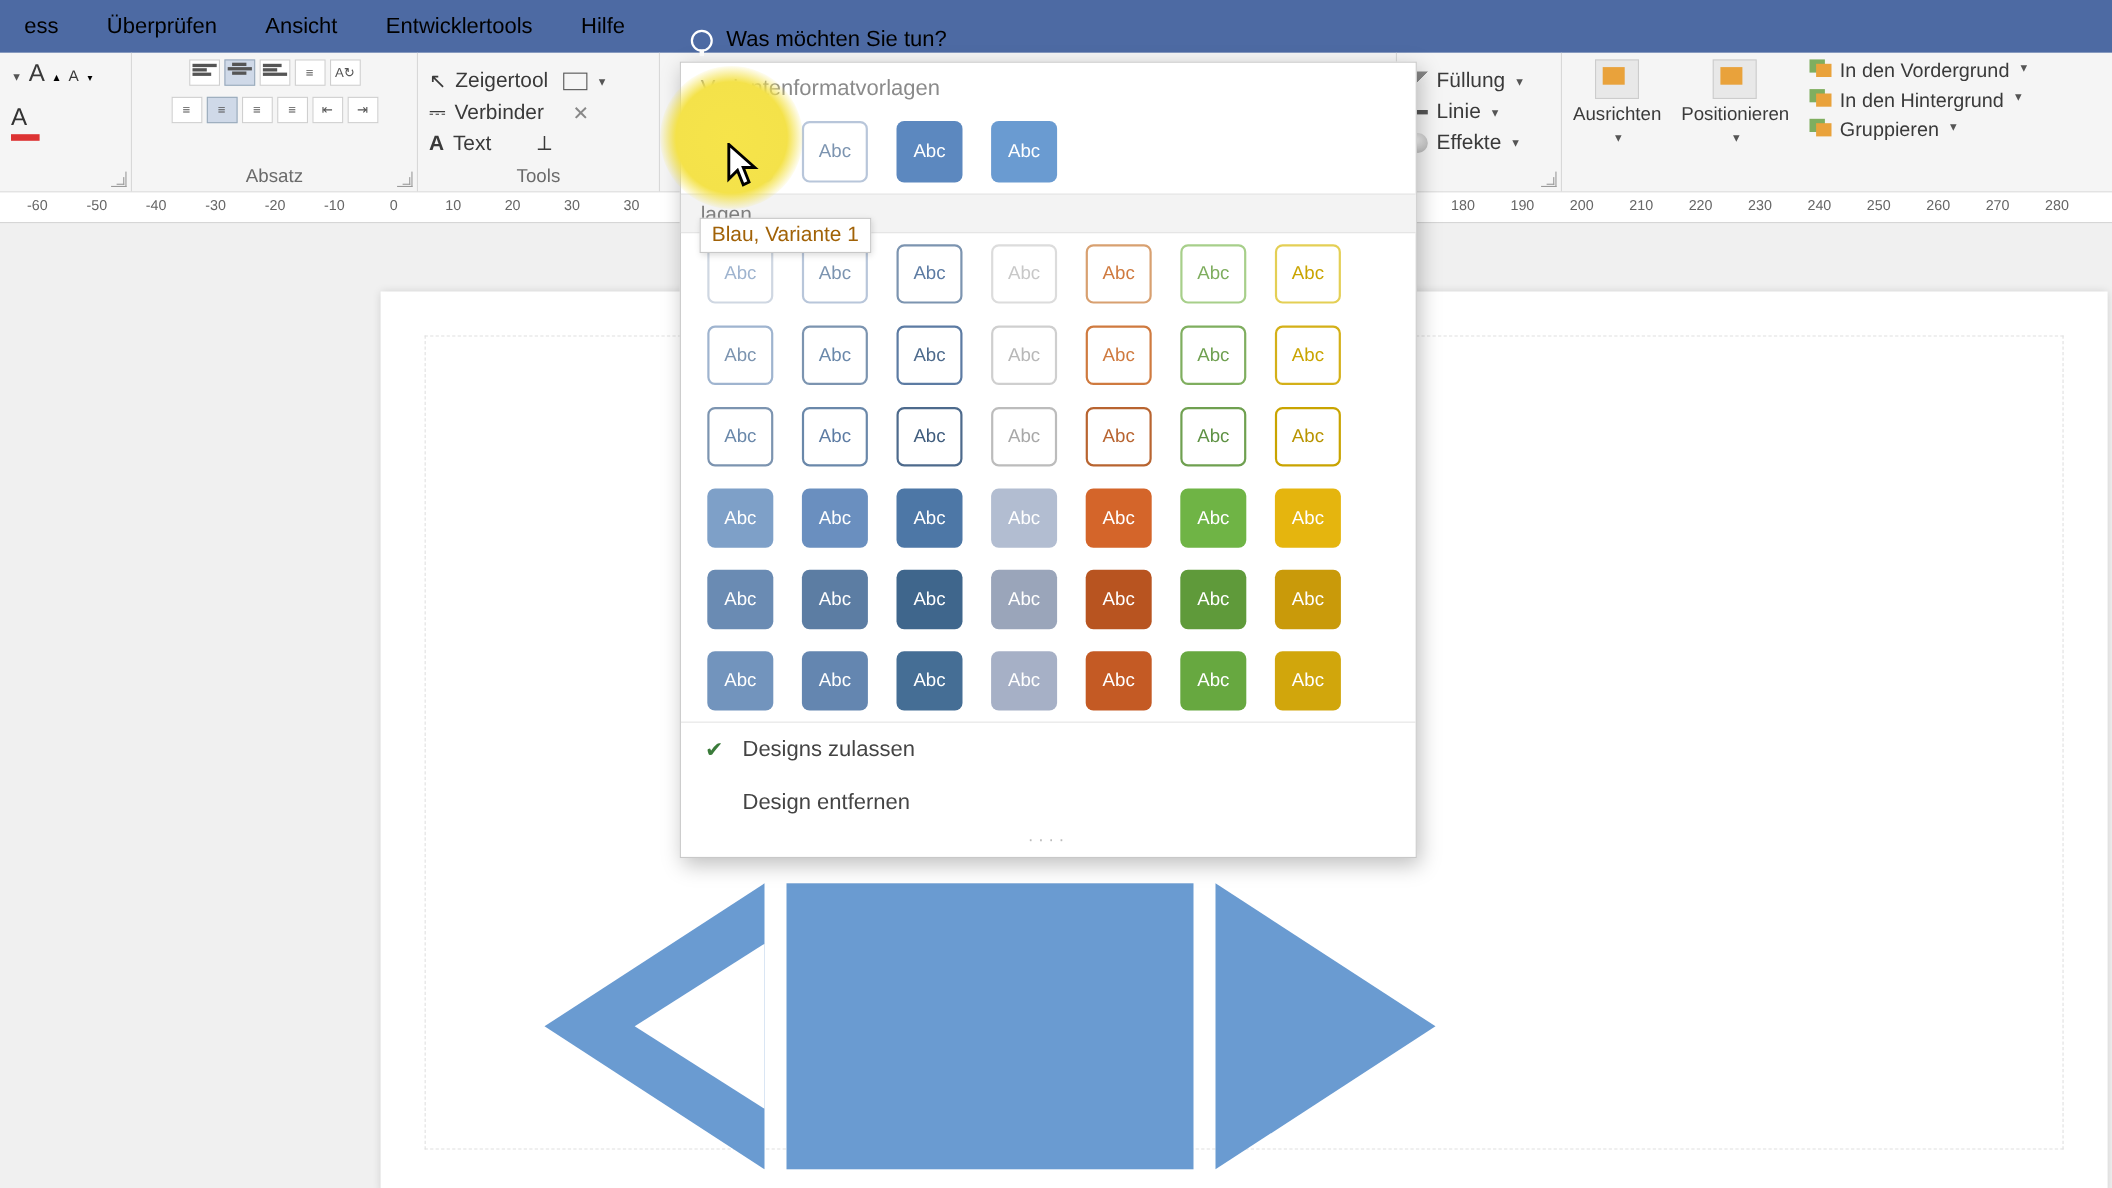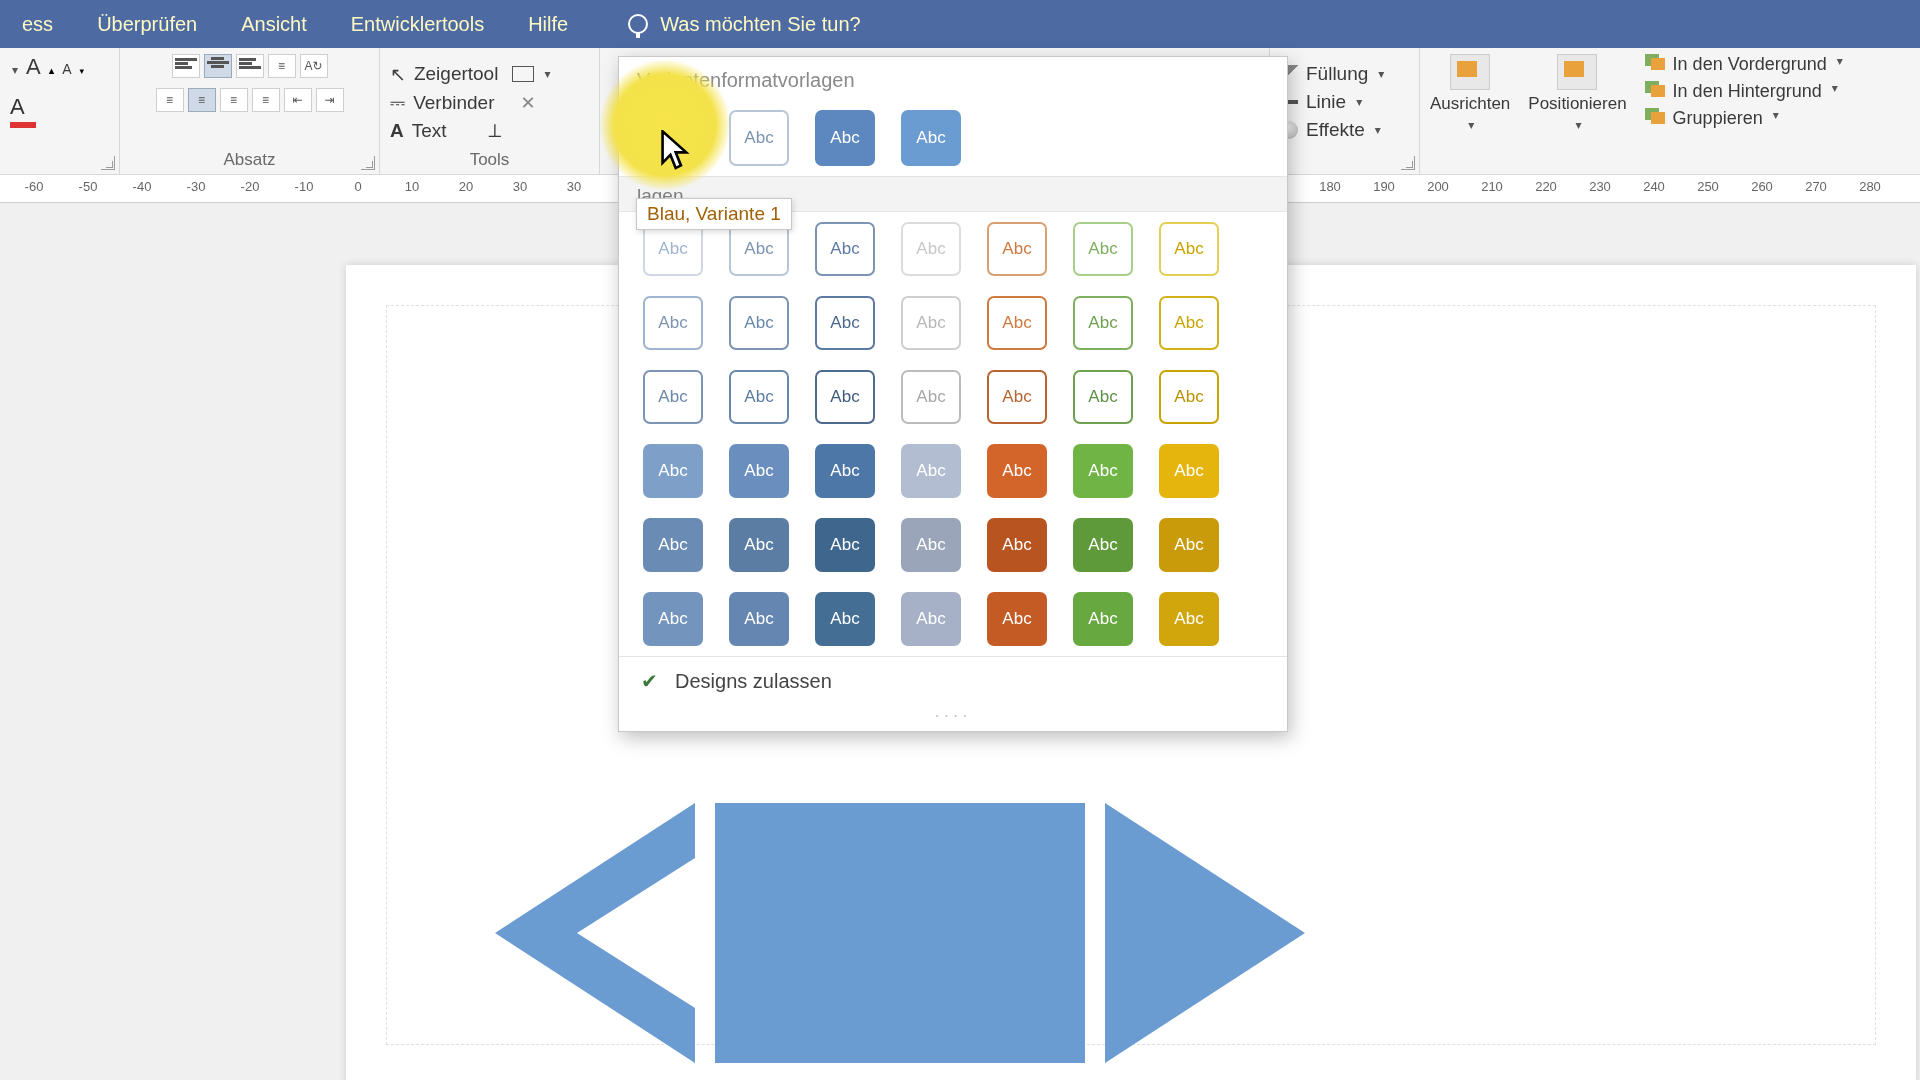--- a/index.html
+++ b/index.html
@@ -1,19 +1,19 @@
 <!DOCTYPE html>
 <html><head>
 <meta charset="utf-8">
 <style>
 * { margin:0; padding:0; box-sizing:border-box; font-family:"Segoe UI",Arial,sans-serif; }
 body { background:#f0f0f0; width:1920px; height:1080px; overflow:hidden; position:relative; }
 
 
-.menubar { background:#4d6aa3; height:48px; display:flex; align-items:center; padding-left:0; color:#fef9c3; font-size:20px; }
+.menubar { background:#4d6aa3; height:48px; display:flex; align-items:flex-end; padding-left:0; color:#000000; font-size:20px; }
 .menubar .mitem { padding:0 22px; height:100%; display:flex; align-items:center; cursor:pointer; }
 .menubar .bulb { margin-left:38px; display:flex; align-items:center; gap:12px; }
 .menubar .bulb-icon { width:20px; height:20px; border:2px solid #fff; border-radius:50%; position:relative; }
 .menubar .bulb-icon:after { content:""; position:absolute; bottom:-6px; left:6px; width:4px; height:6px; background:#fff; }
 
 
 .ribbon { background:#f5f5f5; border-bottom:1px solid #d8d8d8; height:127px; display:flex; align-items:stretch; }
 .group { border-right:1px solid #d8d8d8; padding:6px 10px 2px 10px; display:flex; flex-direction:column; justify-content:space-between; position:relative; }
 .group-label { text-align:center; font-size:17px; color:#6a6a6a; padding-bottom:2px; }
 .group-body { flex:1; display:flex; align-items:center; gap:6px; }
@@ -367,20 +367,24 @@
         <div class="sw small" style="background: rgb(196, 90, 36); color: rgb(255, 255, 255); border: none;">Abc</div>
         <div class="sw small" style="background: rgb(103, 168, 64); color: rgb(255, 255, 255); border: none;">Abc</div>
         <div class="sw small" style="background: rgb(209, 166, 12); color: rgb(255, 255, 255); border: none;">Abc</div>
       </div>
     </div>
   <div style="border-top:1px solid #e4e4e4;">
     <div class="menurow">
       <span class="chk">✔</span>
       <span>Designs zulassen</span>
     </div>
+    <div class="menurow">
+      <span class="chk"></span>
+      <span>Design entfernen</span>
+    </div>
     <div class="dots">····</div>
   </div>
 </div>
 
 <div class="tooltip">Blau, Variante 1</div>
 
 <div class="spot"></div>
 <div class="cursor">
   <svg viewBox="0 0 24 32">
       <path d="M1 1 L1 25 L7 19 L11 29 L15 27 L11 17 L19 17 Z" fill="#fff" stroke="#000" stroke-width="2"></path>

